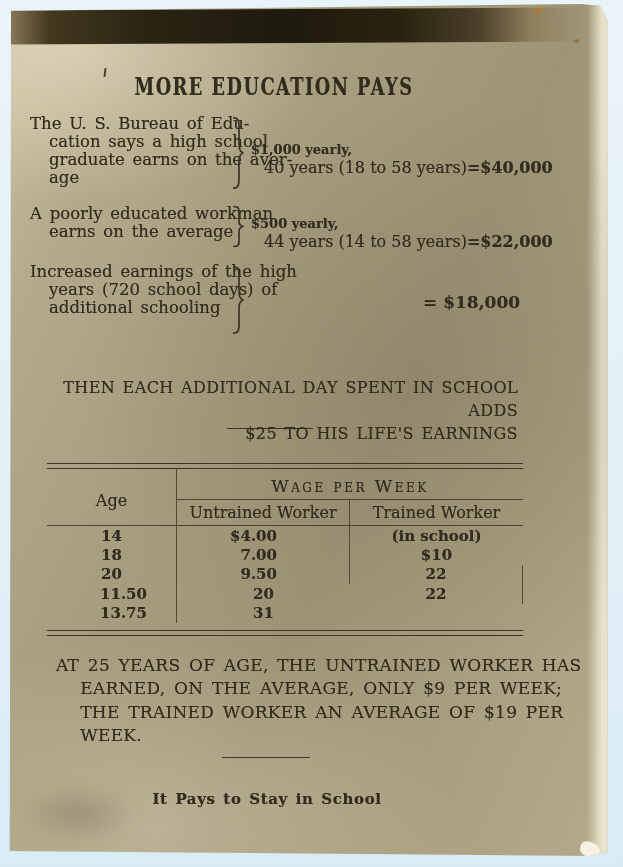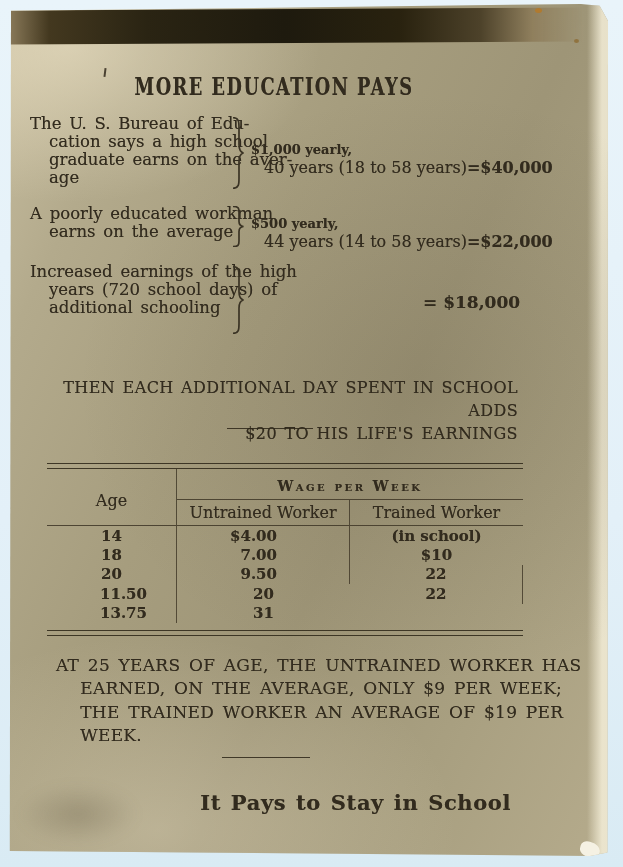--- a/index.html
+++ b/index.html
@@ -61,34 +61,34 @@
   
   .wtable{position:absolute;top:459px;left:17px;width:476px;}
   .dline{height:4px;border-top:1px solid rgba(50,43,28,.9);border-bottom:1px solid rgba(50,43,28,.9);}
   .dline.bottom{border-top-width:1.4px;border-bottom-width:1.4px;}
   .tgrid{display:grid;grid-template-columns:130px 173px 173px;grid-template-rows:31px 26px repeat(5,19.4px);
     padding-bottom:7px;font-size:16px;}
   .tgrid .cell{display:flex;align-items:center;justify-content:center;}
   .bline{border-bottom:1px solid rgba(62,54,38,.85);}
   .rline{border-right:1px solid rgba(62,54,38,.8);}
   .c-age{grid-area:1/1/3/2;padding-top:6px;}
-  .c-group{grid-area:1/2/2/4;font-variant:small-caps;letter-spacing:2.5px;padding-top:3px;font-size:14px;font-weight:bold;}
+  .c-group{grid-area:1/2/2/4;font-variant:small-caps;letter-spacing:2.5px;padding-top:3px;font-size:17px;}
   .c-uh{grid-area:2/2/3/3;}
   .c-th{grid-area:2/3/3/4;}
   .b{font-weight:bold;font-size:15px;}
   .b-u{justify-content:flex-start !important;}
   .b-u .dec{display:inline-block;width:100px;text-align:right;}
 
   .conclusion{position:absolute;top:650px;left:26px;width:462px;
     font-size:17.5px;line-height:23.3px;letter-spacing:.3px;word-spacing:3px;transform:scaleX(.97);transform-origin:0 0;}
   .conclusion .ln{white-space:nowrap;}
   .conclusion .ln.indent{padding-left:25px;}
 
-  .footer-slogan{position:absolute;top:786px;width:100%;left:-7px;text-align:right;
-    font-weight:bold;font-size:21px;letter-spacing:.6px;word-spacing:2px;}
+  .footer-slogan{position:absolute;top:786px;width:100%;left:-7px;text-align:center;
+    font-weight:bold;font-size:15px;letter-spacing:.6px;word-spacing:2px;}
 </style>
 </head>
 <body>
 
 <div class="photo">
   <div class="top-strip"></div>
   <div class="speck speck-orange"></div>
   <div class="speck speck-corner"></div>
   <div class="chip"></div>
   <div class="tick-mark"></div>
@@ -135,21 +135,21 @@
         <div class="ln indent">additional schooling</div>
       </div>
       <svg class="brace" width="12" height="68" viewBox="0 0 12 100" preserveAspectRatio="none" style="margin-top:3px">
         <path d="M1 1 C7 1 7 7 7 15 L7 38 C7 46 8.5 49 11.5 50 C8.5 51 7 54 7 62 L7 85 C7 93 7 99 1 99"></path>
       </svg>
       <div class="stmt-single-amount" style="top:30px">= $18,000</div>
     </div>
 
     <div class="slogan">
       <div>THEN EACH ADDITIONAL DAY SPENT IN SCHOOL ADDS</div>
-      <div>$20 TO HIS LIFE'S EARNINGS</div>
+      <div>$25 TO HIS LIFE'S EARNINGS</div>
     </div>
 
     <div class="rule rule-1"></div>
 
     <div class="wtable">
       <div class="dline top"></div>
       <div class="tgrid">
         <div class="cell c-age rline bline">Age</div>
         <div class="cell c-group bline">Wage per Week</div>
         <div class="cell c-th bline">Trained Worker</div>

